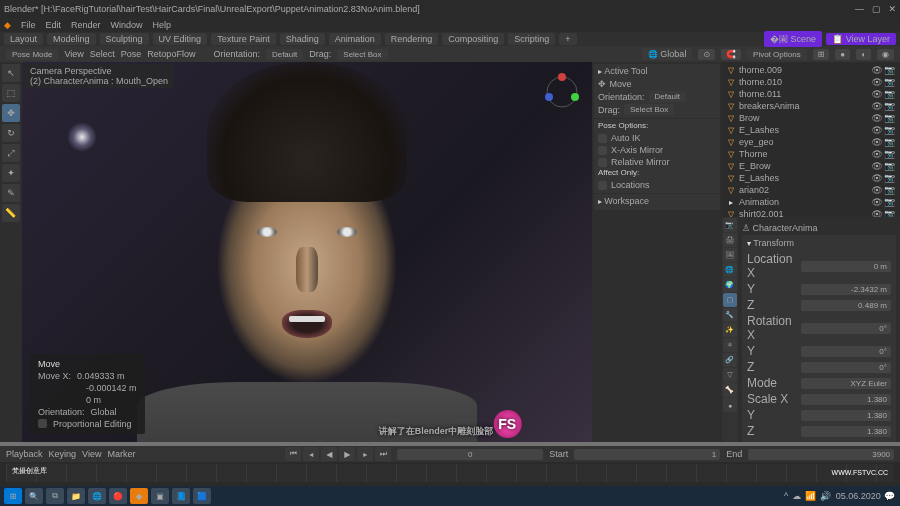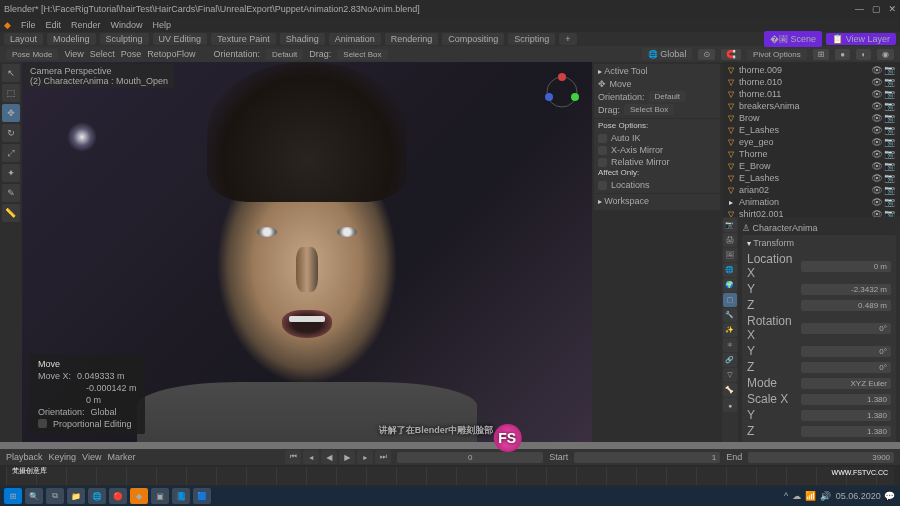--- a/index.html
+++ b/index.html
@@ -48,30 +48,30 @@
 .properties{flex:1;background:#2e2e2e;display:flex;overflow:hidden}
 .prop-tabs{width:16px;background:#333;display:flex;flex-direction:column;gap:1px;padding:1px}
 .prop-tab{width:14px;height:14px;background:#3a3a3a;border-radius:2px;font-size:7px;display:flex;align-items:center;justify-content:center}
 .prop-tab.active{background:#4a6a8a}
 .prop-content{flex:1;padding:4px;font-size:8px;overflow:hidden}
 .prop-section{background:#353535;margin-bottom:2px;padding:3px 5px;border-radius:2px}
 .prop-section .title{color:#ddd;font-size:8px;margin-bottom:3px}
 .prop-row{display:flex;align-items:center;gap:4px;padding:1px 0}
 .prop-row .label{width:50px;font-size:12px}
 .prop-field{flex:1;background:#444;padding:1px 4px;border-radius:2px;font-size:8px;text-align:right}
-.timeline{height:50px;background:#2a2a2a;border-top:7px solid #737373}
+.timeline{height:50px;background:#2a2a2a;border-top:4px solid #737373}
 .tl-header{height:16px;display:flex;align-items:center;padding:0 6px;gap:6px;font-size:8px;background:#333}
 .tl-header .spacer{flex:1}
 .playcontrols{display:flex;gap:2px}
 .play-btn{width:16px;height:14px;background:#3a3a3a;border-radius:2px;display:flex;align-items:center;justify-content:center;font-size:8px;cursor:pointer}
 .tl-track{height:18px;background:#2e2e2e;position:relative;margin:2px 6px}
 .tl-track::before{content:'';position:absolute;height:100%;width:100%;background:repeating-linear-gradient(90deg,#3a3a3a 0,#3a3a3a 1px,transparent 1px,transparent 30px)}
 .tl-footer{height:14px;display:flex;align-items:center;padding:0 6px;gap:4px;font-size:7px}
 .statusbar{height:14px;background:#2a2a2a;display:flex;align-items:center;padding:0 6px;gap:10px;font-size:8px;color:#888}
-.caption{position:absolute;bottom:54px;left:50%;transform:translateX(-50%);font-size:18px;font-weight:bold;color:#fff;text-shadow:0 0 4px #000;z-index:10;display:flex;align-items:flex-start;gap:0}
+.caption{position:absolute;bottom:68px;left:50%;transform:translateX(-50%);font-size:18px;font-weight:bold;color:#fff;text-shadow:0 0 4px #000;z-index:10;display:flex;align-items:flex-end;gap:0}
 .logo-fs{display:inline-flex;width:28px;height:28px;background:radial-gradient(circle,#e040a0 40%,#a01060 100%);border-radius:50%;align-items:center;justify-content:center;color:#fff;font-size:14px;}
 .watermark{position:absolute;bottom:30px;right:12px;font-size:7px;color:#fff;z-index:10}
 .watermark2{position:absolute;bottom:30px;left:12px;font-size:7px;color:#fff;z-index:10}
 .taskbar{position:absolute;bottom:0;left:0;right:0;height:20px;background:#1a2a3a;display:flex;align-items:center;padding:0 4px;gap:3px}
 .taskbar .tbicon{width:18px;height:16px;background:#3a4a5a;border-radius:2px;font-size:8px;display:flex;align-items:center;justify-content:center}
 .taskbar .tray{margin-left:auto;display:flex;gap:4px;align-items:center;font-size:8px;color:#ccc}
 .flare{position:absolute;top:60px;left:45px;width:30px;height:30px;background:radial-gradient(circle,rgba(255,255,255,0.9) 0%,rgba(200,200,255,0.3) 40%,transparent 70%);border-radius:50%}
 .ind{padding-left:10px}
 </style>
 </head>

